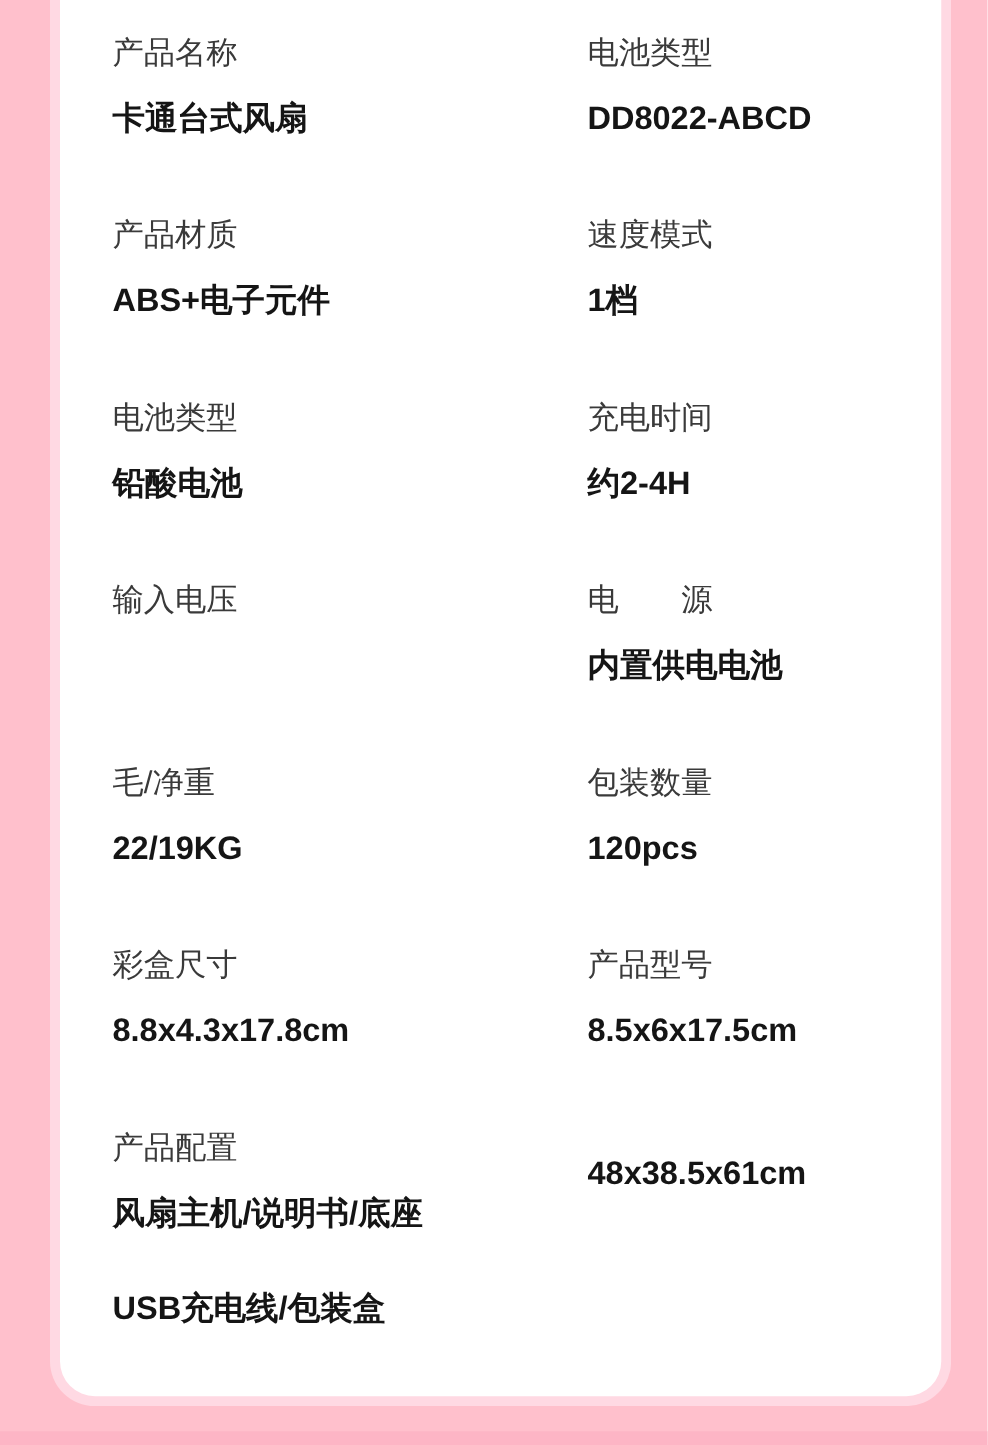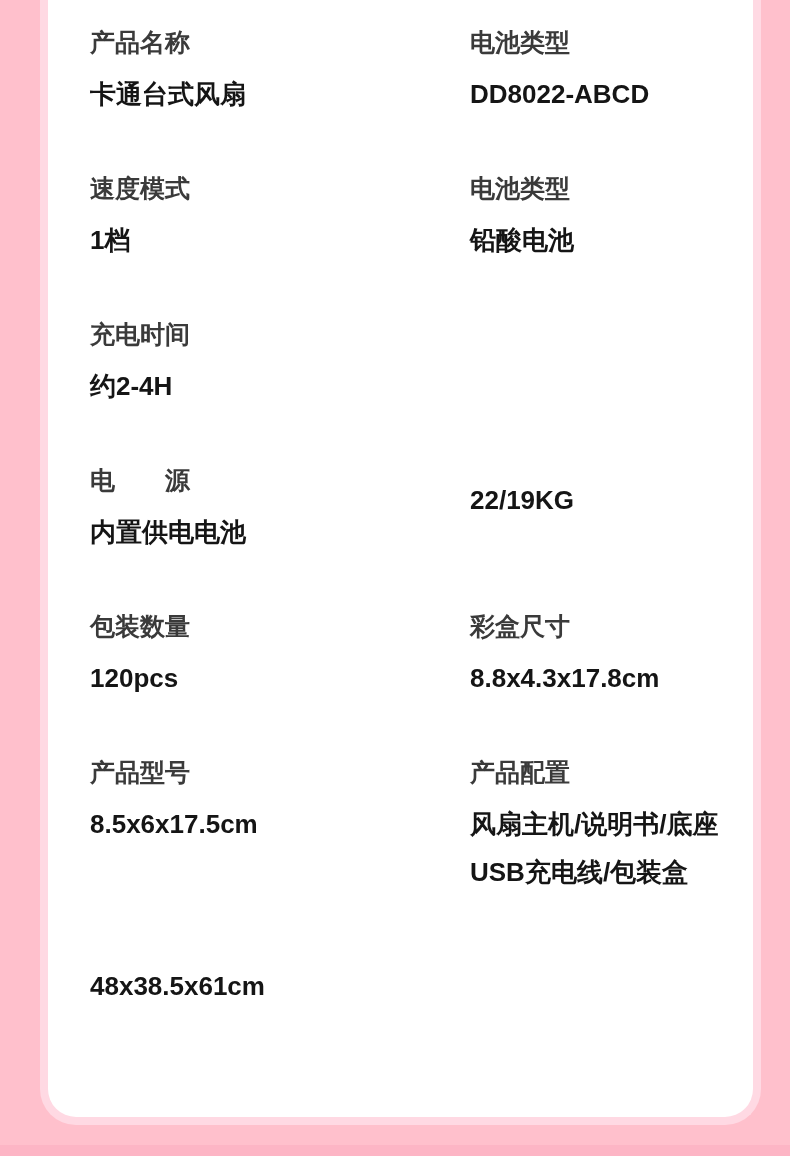--- a/index.html
+++ b/index.html
@@ -38,34 +38,35 @@
     display: grid;
     grid-template-columns: 380px 1fr;
     align-content: start;
   }
   .spec-cell {
     margin-bottom: 54px;
   }
   .spec-label {
     font-size: 25px;
     line-height: 32px;
-    font-weight: 700;
+    font-weight: 400;
     color: #3a3a3a;
     white-space: pre;
   }
   .spec-value {
     margin-top: 12px;
     font-size: 26px;
     line-height: 48px;
     font-weight: 700;
     color: #151515;
     letter-spacing: 0px;
   }
   .spec-value .line2 {
     display: block;
+    margin-top: 28px;
   }
   .page-bottom-edge {
     position: absolute;
     left: 0;
     right: 0;
     bottom: 0;
     height: 11px;
     background: #fdb5c5;
   }
 </style>
@@ -79,41 +80,47 @@
       <div class="spec-cell">
         <div class="spec-label">产品名称</div>
         <div class="spec-value">卡通台式风扇</div>
       </div>
       <div class="spec-cell">
         <div class="spec-label">电池类型</div>
         <div class="spec-value">DD8022-ABCD</div>
       </div>
 
       <div class="spec-cell">
+        <div class="spec-label">产品材质</div>
+        <div class="spec-value">ABS+电子元件</div>
+      </div>
+      <div class="spec-cell">
         <div class="spec-label">速度模式</div>
         <div class="spec-value">1档</div>
       </div>
 
       <div class="spec-cell">
         <div class="spec-label">电池类型</div>
         <div class="spec-value">铅酸电池</div>
       </div>
       <div class="spec-cell">
         <div class="spec-label">充电时间</div>
         <div class="spec-value">约2-4H</div>
       </div>
 
       <div class="spec-cell">
+        <div class="spec-label">输入电压</div>
       </div>
       <div class="spec-cell">
         <div class="spec-label">电　　源</div>
         <div class="spec-value">内置供电电池</div>
       </div>
 
       <div class="spec-cell">
+        <div class="spec-label">毛/净重</div>
         <div class="spec-value">22/19KG</div>
       </div>
       <div class="spec-cell">
         <div class="spec-label">包装数量</div>
         <div class="spec-value">120pcs</div>
       </div>
 
       <div class="spec-cell">
         <div class="spec-label">彩盒尺寸</div>
         <div class="spec-value">8.8x4.3x17.8cm</div>

